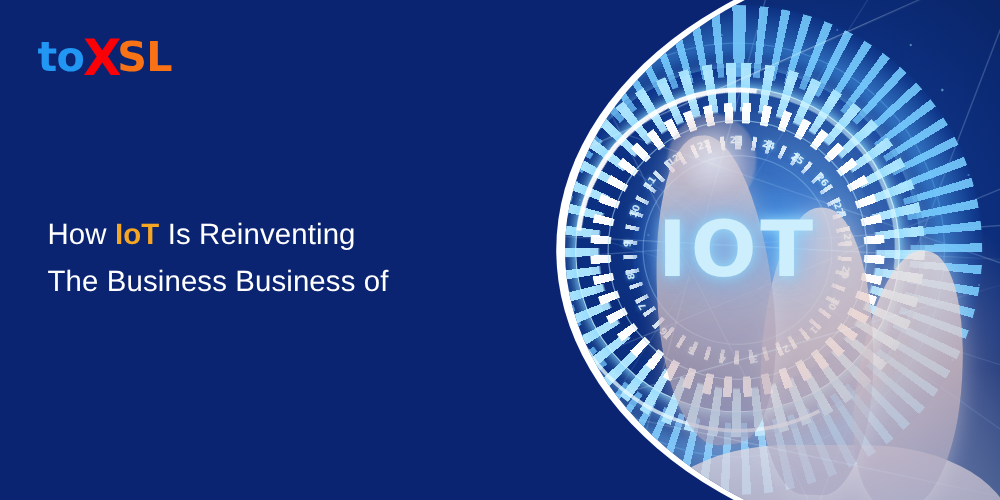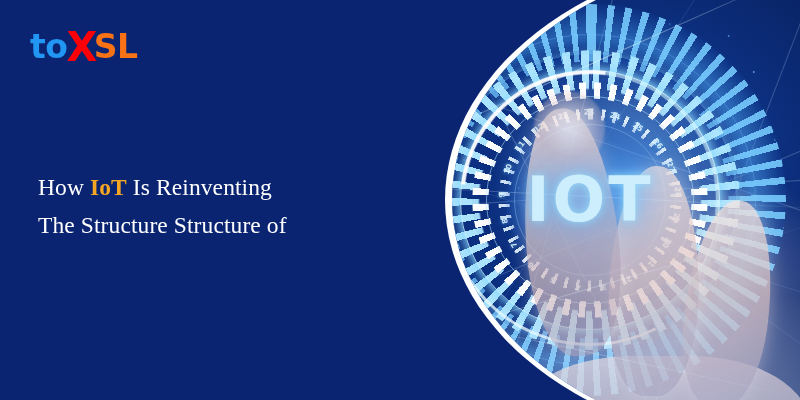--- a/index.html
+++ b/index.html
@@ -57,21 +57,21 @@
     color: #ffffff;
     font-size: 23.5px;
     font-weight: 400;
     line-height: 38px;
     letter-spacing: 0.1px;
   }
   .headline .hl-accent {
     color: #f5a623;
     font-weight: 700;
   }
-  .headline .hl-line { display: block; white-space: nowrap; font-family: Liberation Serif, serif; }
+  .headline .hl-line { display: block; white-space: nowrap; }
 
   
   .photo-wrap {
     position: absolute;
     right: 0; top: 0;
     width: 420px;
     height: 400px;
     z-index: 1;
     
     clip-path: ellipse(355px 250px at 420px 200px);
@@ -489,16 +489,16 @@
   </div>
 
   <div class="left-panel">
 
     <div class="logo">
       <span class="lg-to">to</span><span class="lg-x">X</span><span class="lg-sl">SL</span>
     </div>
 
     <h1 class="headline">
       <span class="hl-line"><span>How </span><span class="hl-accent">IoT</span><span> Is Reinventing</span></span>
-      <span class="hl-line">The Structure Structure of</span>
+      <span class="hl-line">The Business Business of</span>
     </h1>
   </div>
 </div>
 
 </body></html>

